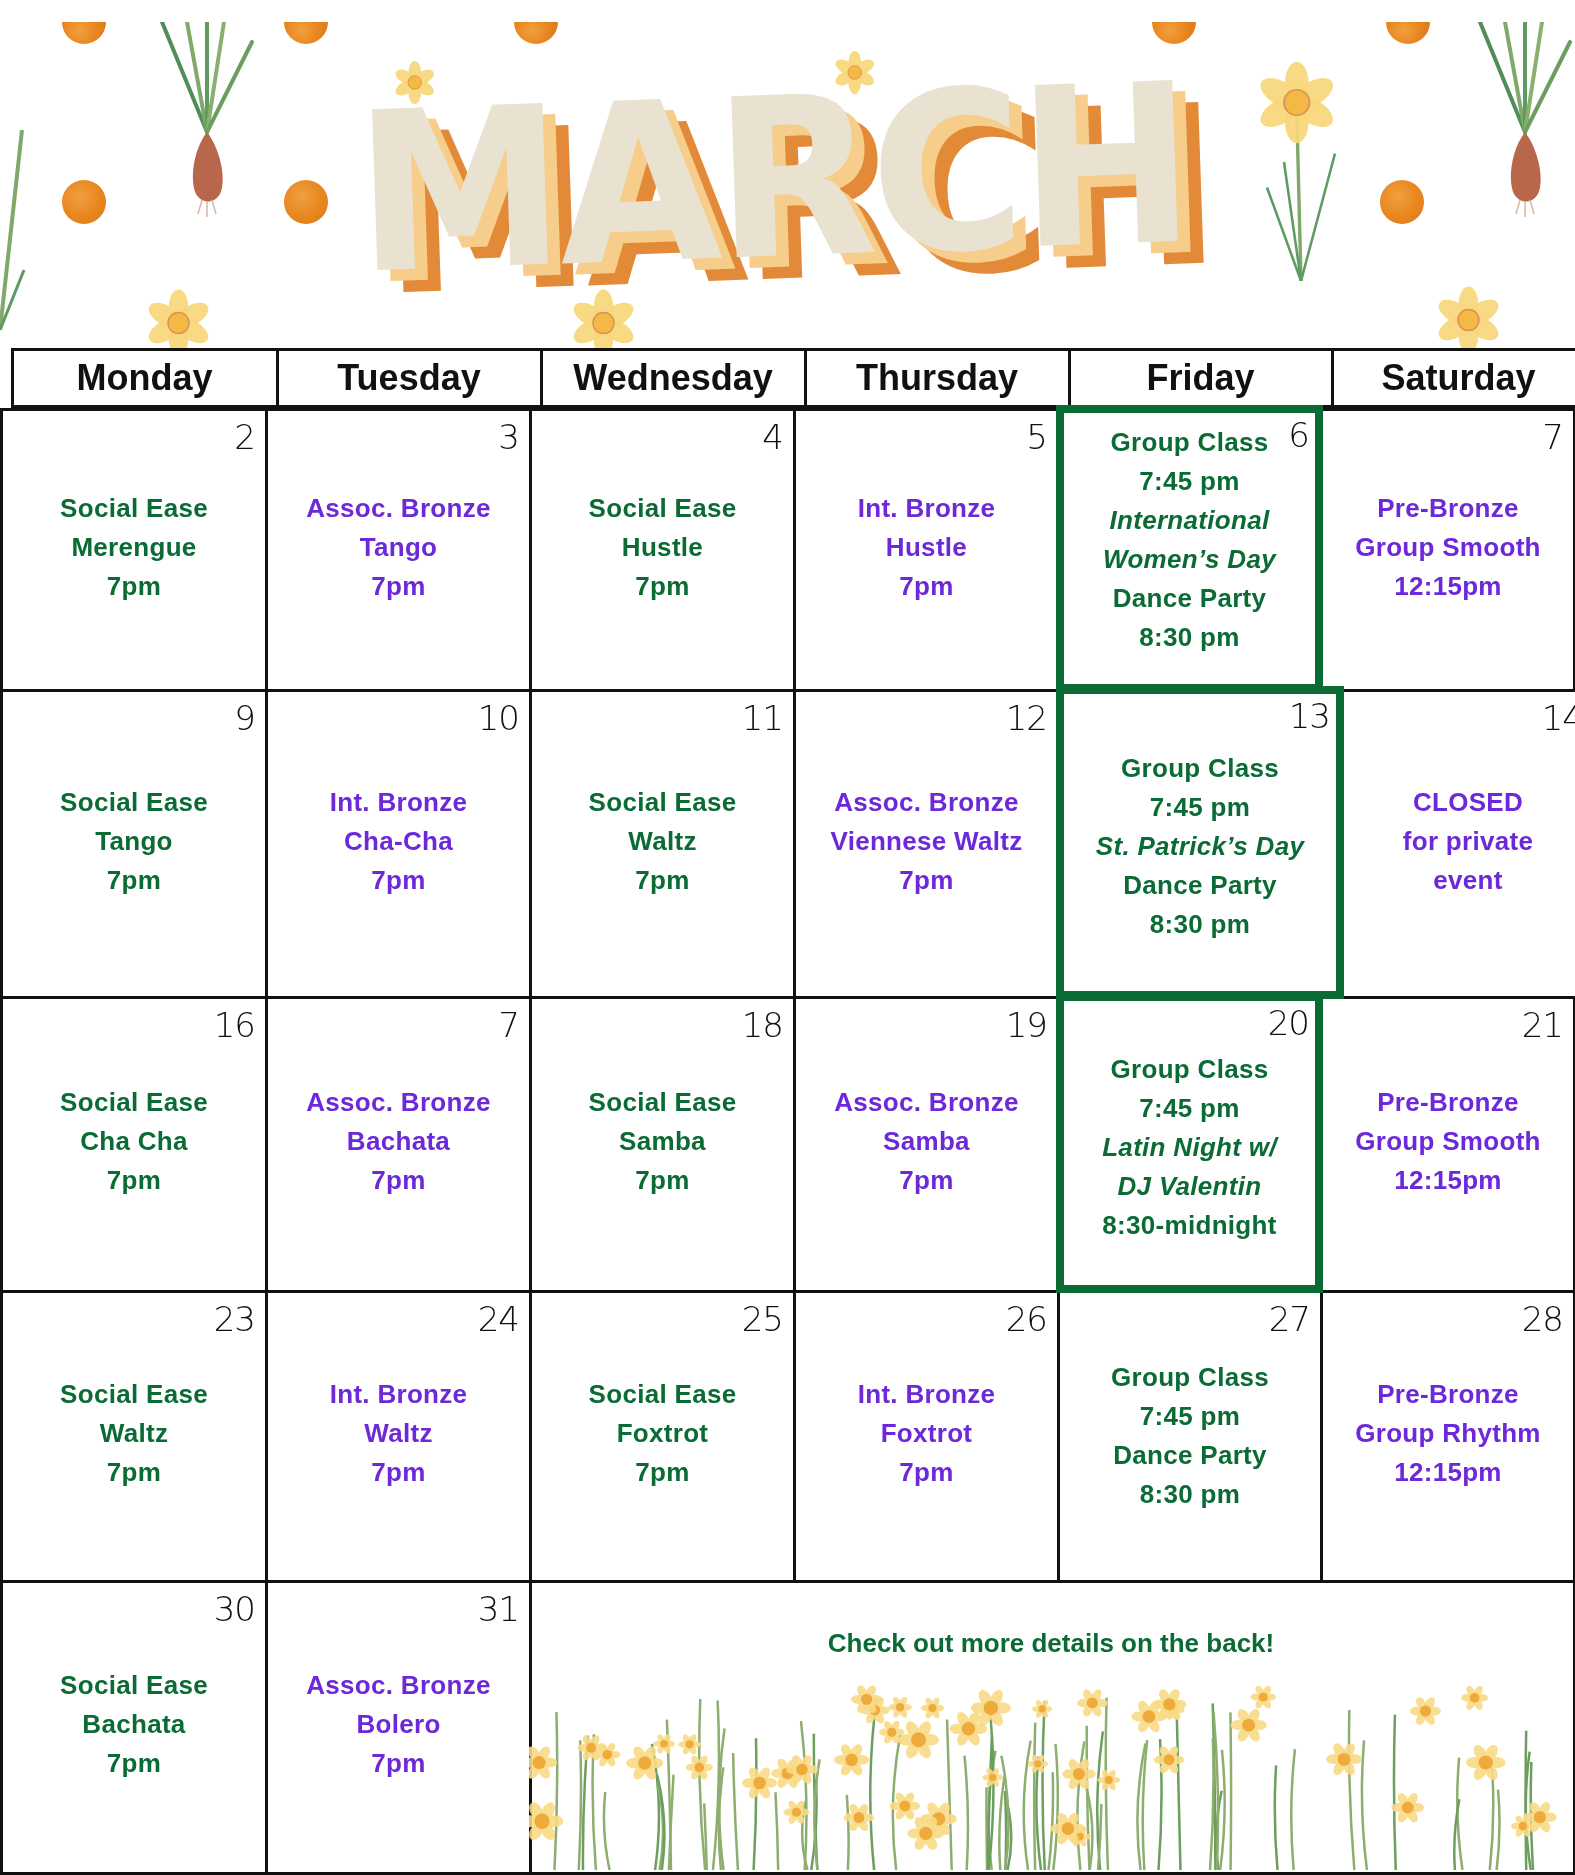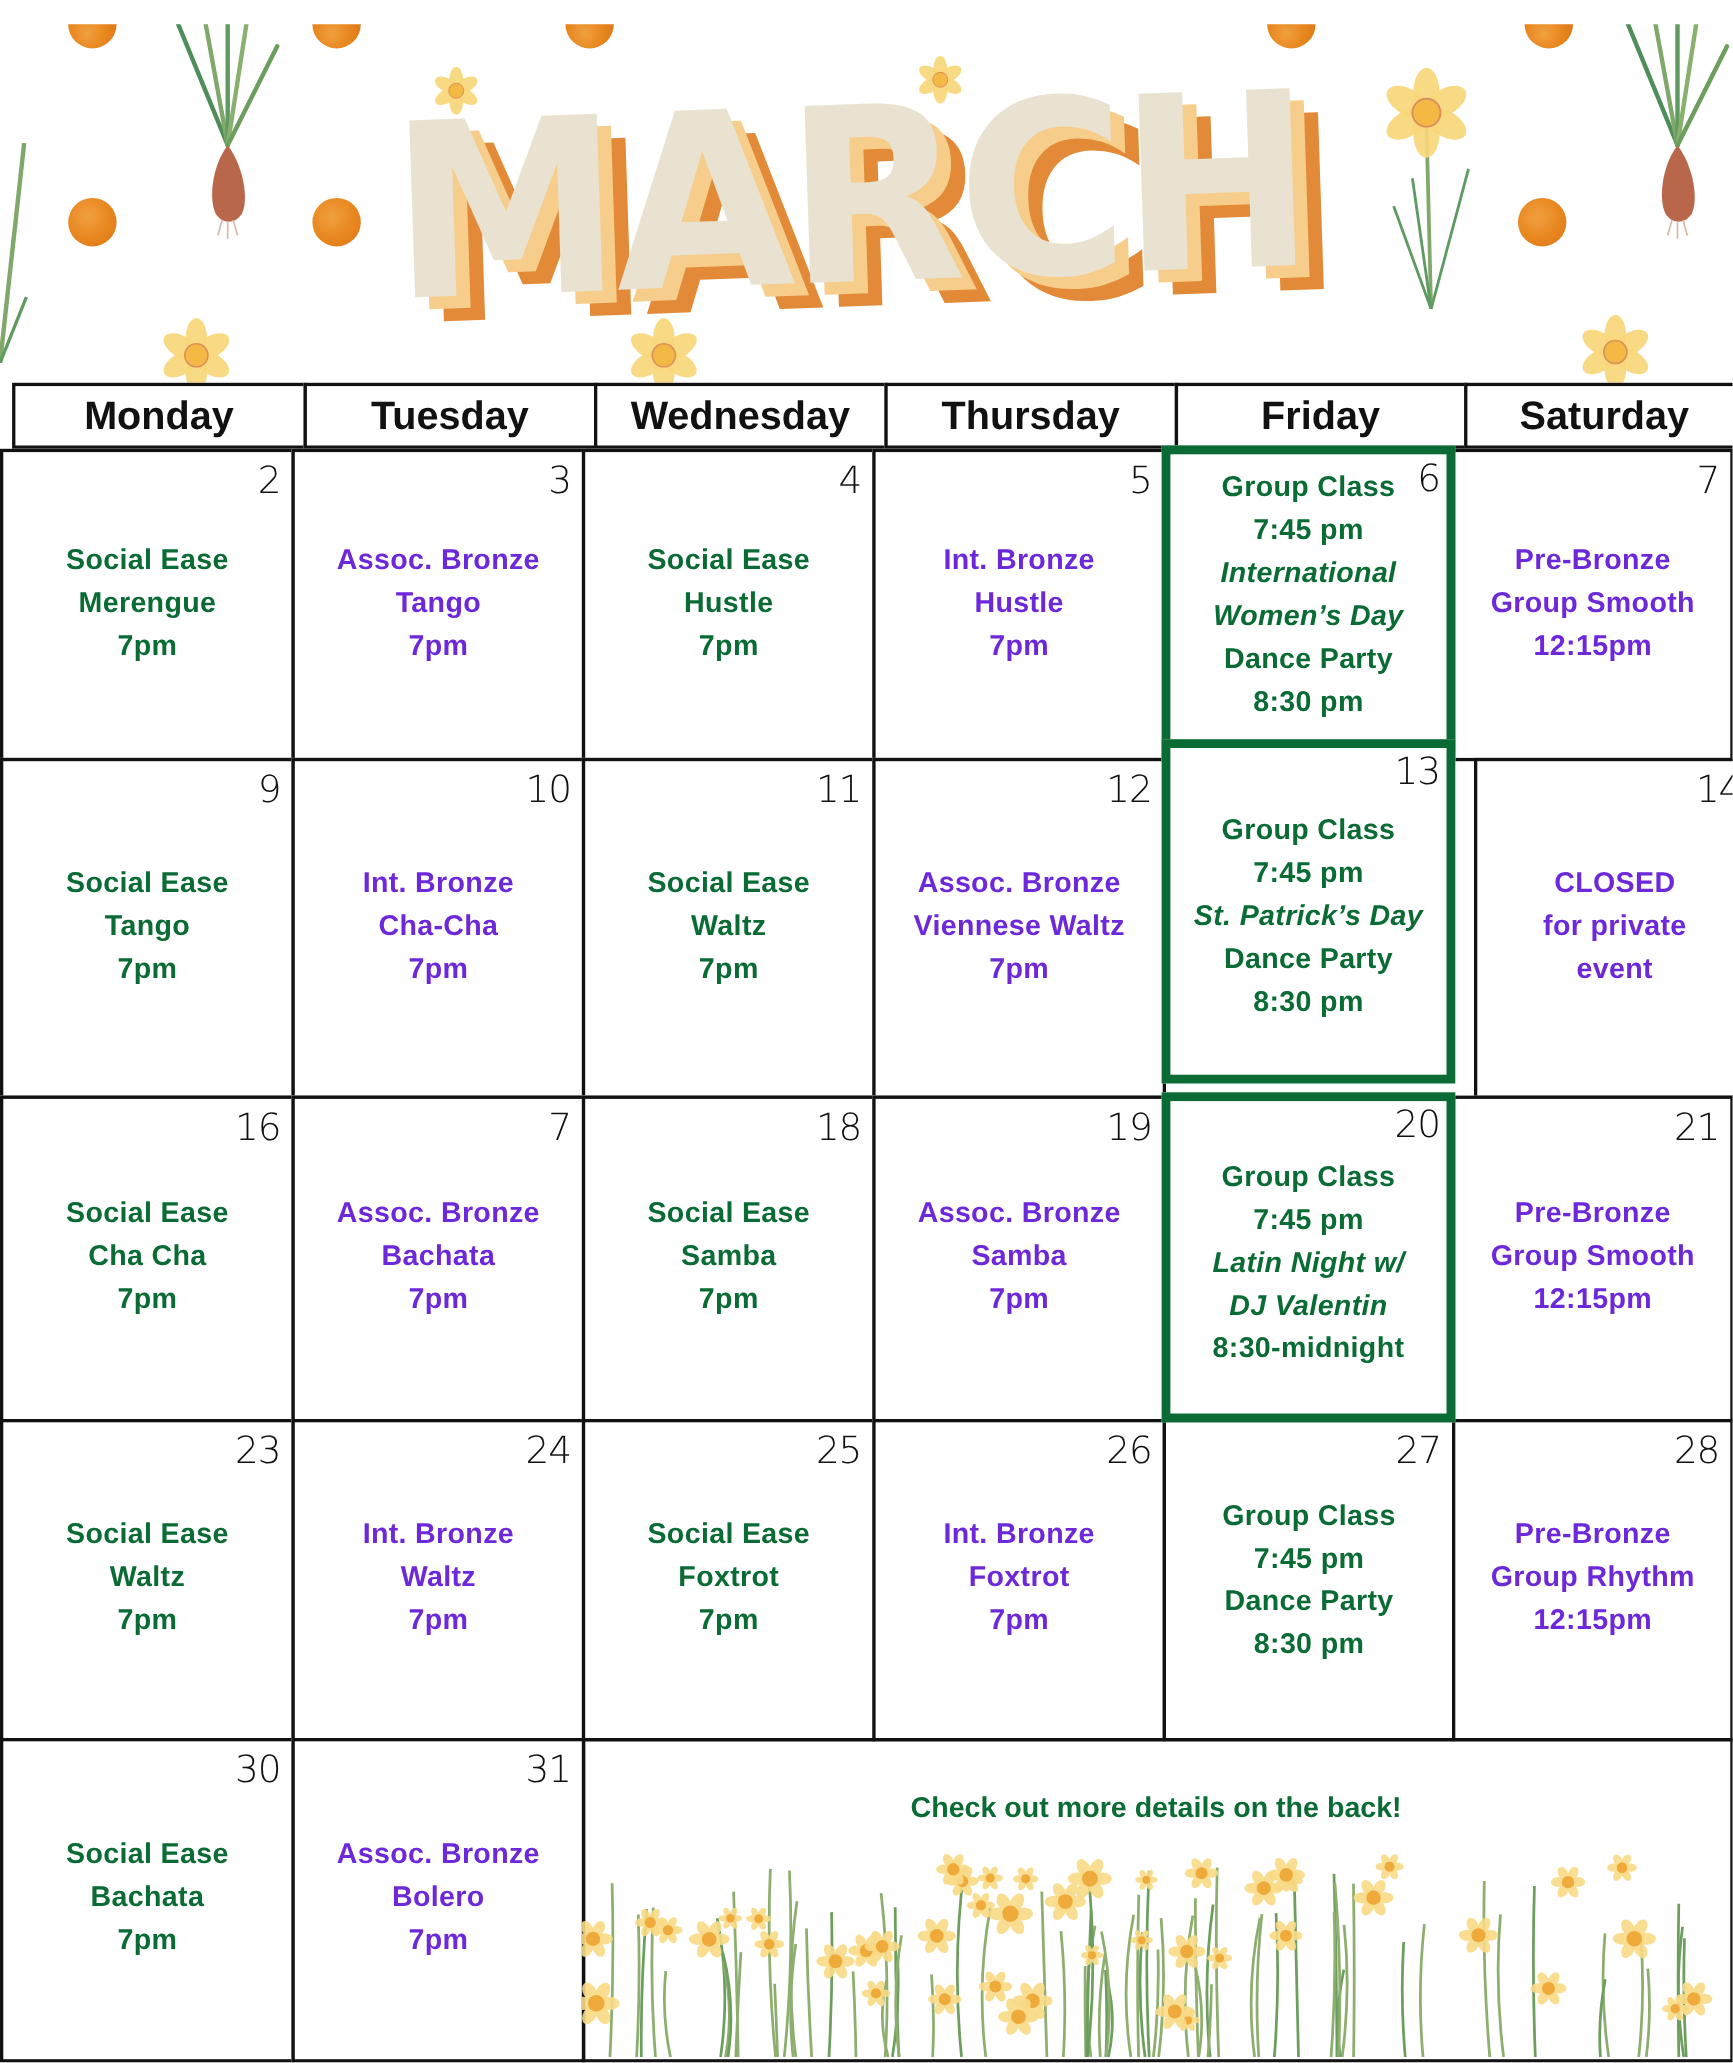--- a/index.html
+++ b/index.html
@@ -231,21 +231,21 @@
         </div>
       </div>
       <div class="cell" style="left: 793px; top: 341px; width: 267px; height: 310px;">
         <span class="daynum">12</span>
         <div class="events" style="top: 90.5px;">
           <span class="ev-line black">Assoc. Bronze</span>
           <span class="ev-line black">Viennese Waltz</span>
           <span class="ev-line black">7pm</span>
         </div>
       </div>
-      <div class="cell green" style="left: 1056px; top: 324px; width: 267px; height: 313px;">
+      <div class="cell green" style="left: 1056px; top: 338px; width: 288px; height: 313px;">
         <span class="daynum">13</span>
         <div class="events" style="top: 55px;">
           <span class="ev-line green">Group Class</span>
           <span class="ev-line green">7:45 pm</span>
           <span class="ev-line green italic">St. Patrick’s Day</span>
           <span class="ev-line green">Dance Party</span>
           <span class="ev-line green">8:30 pm</span>
         </div>
       </div>
       <div class="cell" style="left: 1340px; top: 341px; width: 256px; height: 310px;">

